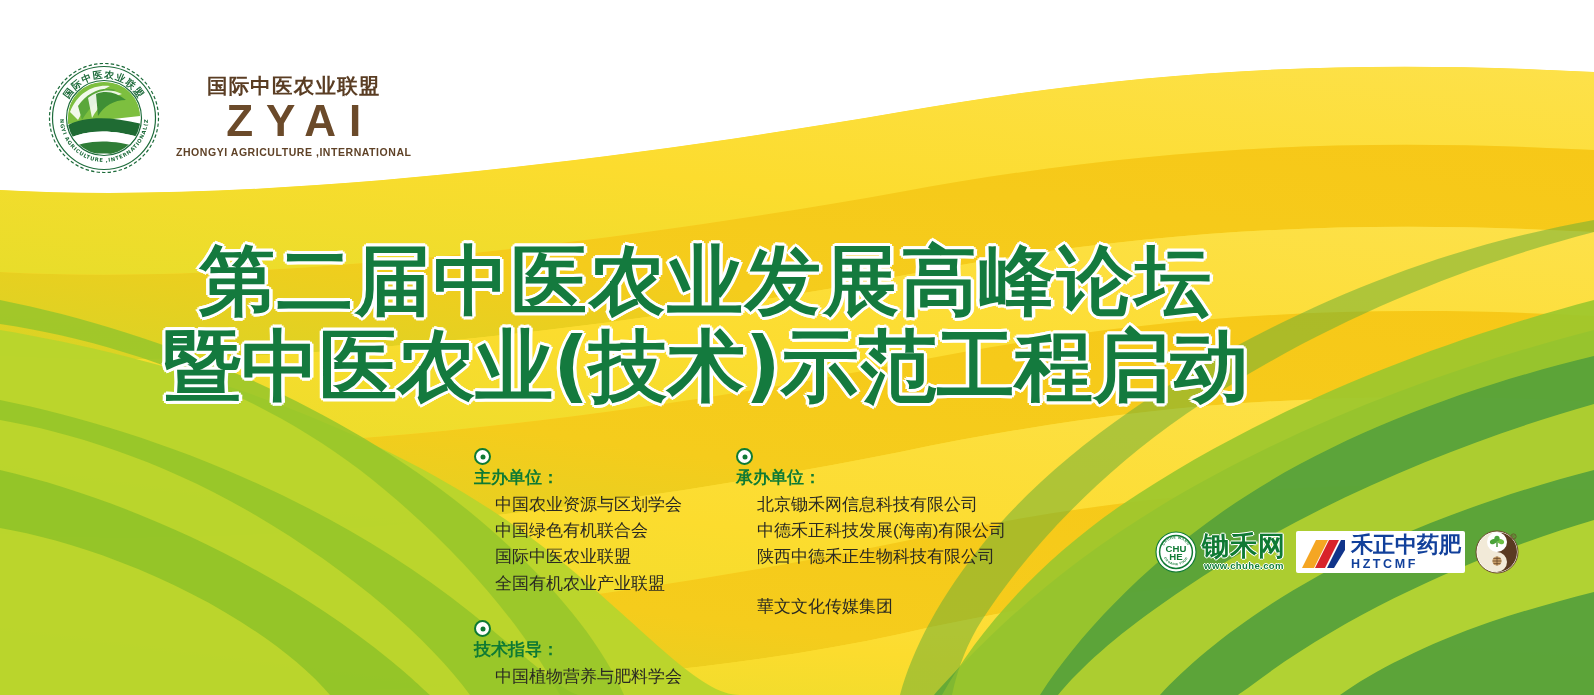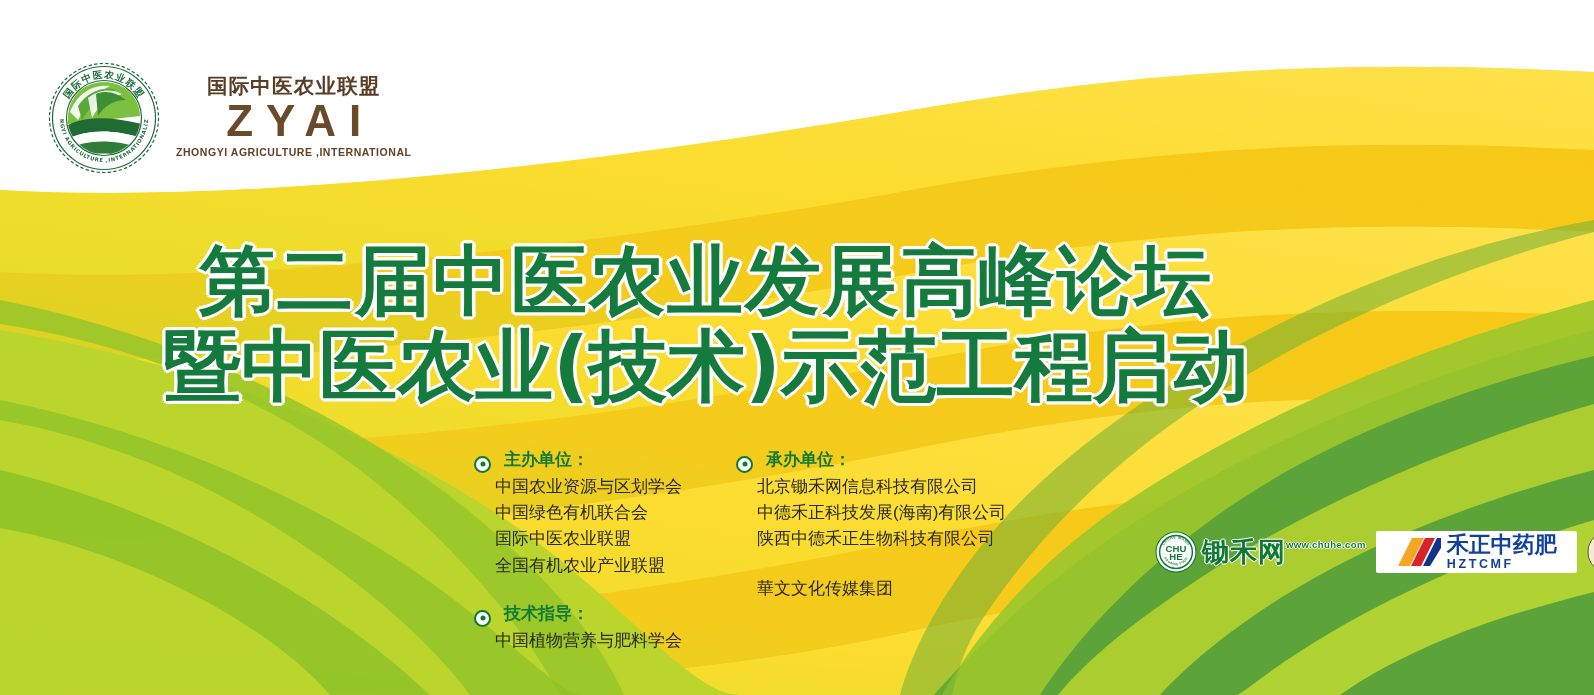--- a/index.html
+++ b/index.html
@@ -103,23 +103,24 @@
     gap:0px;
     z-index:5;
   }
   .credit-col{display:flex;flex-direction:column;}
   .credit-col.col-left{width:262px;}
   .credit-col.col-right{width:300px;}
   .credit-group{margin-bottom:9px;}
   .credit-group:last-child{margin-bottom:0;}
   .credit-head{
     display:flex;
-    align-items:flex-end;
-    gap:13px;
+    align-items:flex-start;
+    gap:1px;
     margin-bottom:1px;
+    flex-direction:column;
   }
   .bullet{
     flex:0 0 auto;
     width:13px;height:13px;
     border-radius:50%;
     border:2px solid #0e7a34;
     background:#fff;
     position:relative;
   }
   .bullet::after{
@@ -157,32 +158,32 @@
     left:1155px; top:530px;
     display:flex;
     align-items:center;
     gap:10px;
     z-index:5;
   }
   .sponsor{display:flex;align-items:center;}
 
   .sp-chuhe{gap:5px;}
   .sp-chuhe .mark{width:42px;height:42px;flex:0 0 auto;}
-  .sp-chuhe .txt{display:flex;align-items:flex-start;line-height:1;}
+  .sp-chuhe .txt{display:flex;flex-direction:column;align-items:center;line-height:1;}
   .sp-chuhe .cn{
     font-size:27px;font-weight:bold;color:#0f7a34;letter-spacing:1px;
     text-shadow:1.3px 0 0 #fff,-1.3px 0 0 #fff,0 1.3px 0 #fff,0 -1.3px 0 #fff;
     white-space:nowrap;
   }
   .sp-chuhe .url{
     font-size:9.5px;font-weight:bold;color:#12803a;letter-spacing:0.4px;margin-top:1px;
     text-shadow:1px 0 0 #fff,-1px 0 0 #fff,0 1px 0 #fff,0 -1px 0 #fff;
   }
 
-  .sp-hz{gap:5px;background:#ffffff;padding:3px 20px;border-radius:2px;}
+  .sp-hz{gap:5px;background:#ffffff;padding:3px 4px;border-radius:2px;align-items:flex-end;}
   .sp-hz .mark{width:46px;height:32px;flex:0 0 auto;}
   .sp-hz .txt{display:flex;flex-direction:column;align-items:flex-start;line-height:1;}
   .sp-hz .cn{font-size:22px;font-weight:bold;color:#11409b;letter-spacing:0px;white-space:nowrap;}
   .sp-hz .en{font-size:12.5px;font-weight:bold;color:#11409b;letter-spacing:2.6px;margin-top:2px;}
 
   .sp-yy .mark{width:44px;height:44px;flex:0 0 auto;}
 </style>
 </head>
 <body>
 

